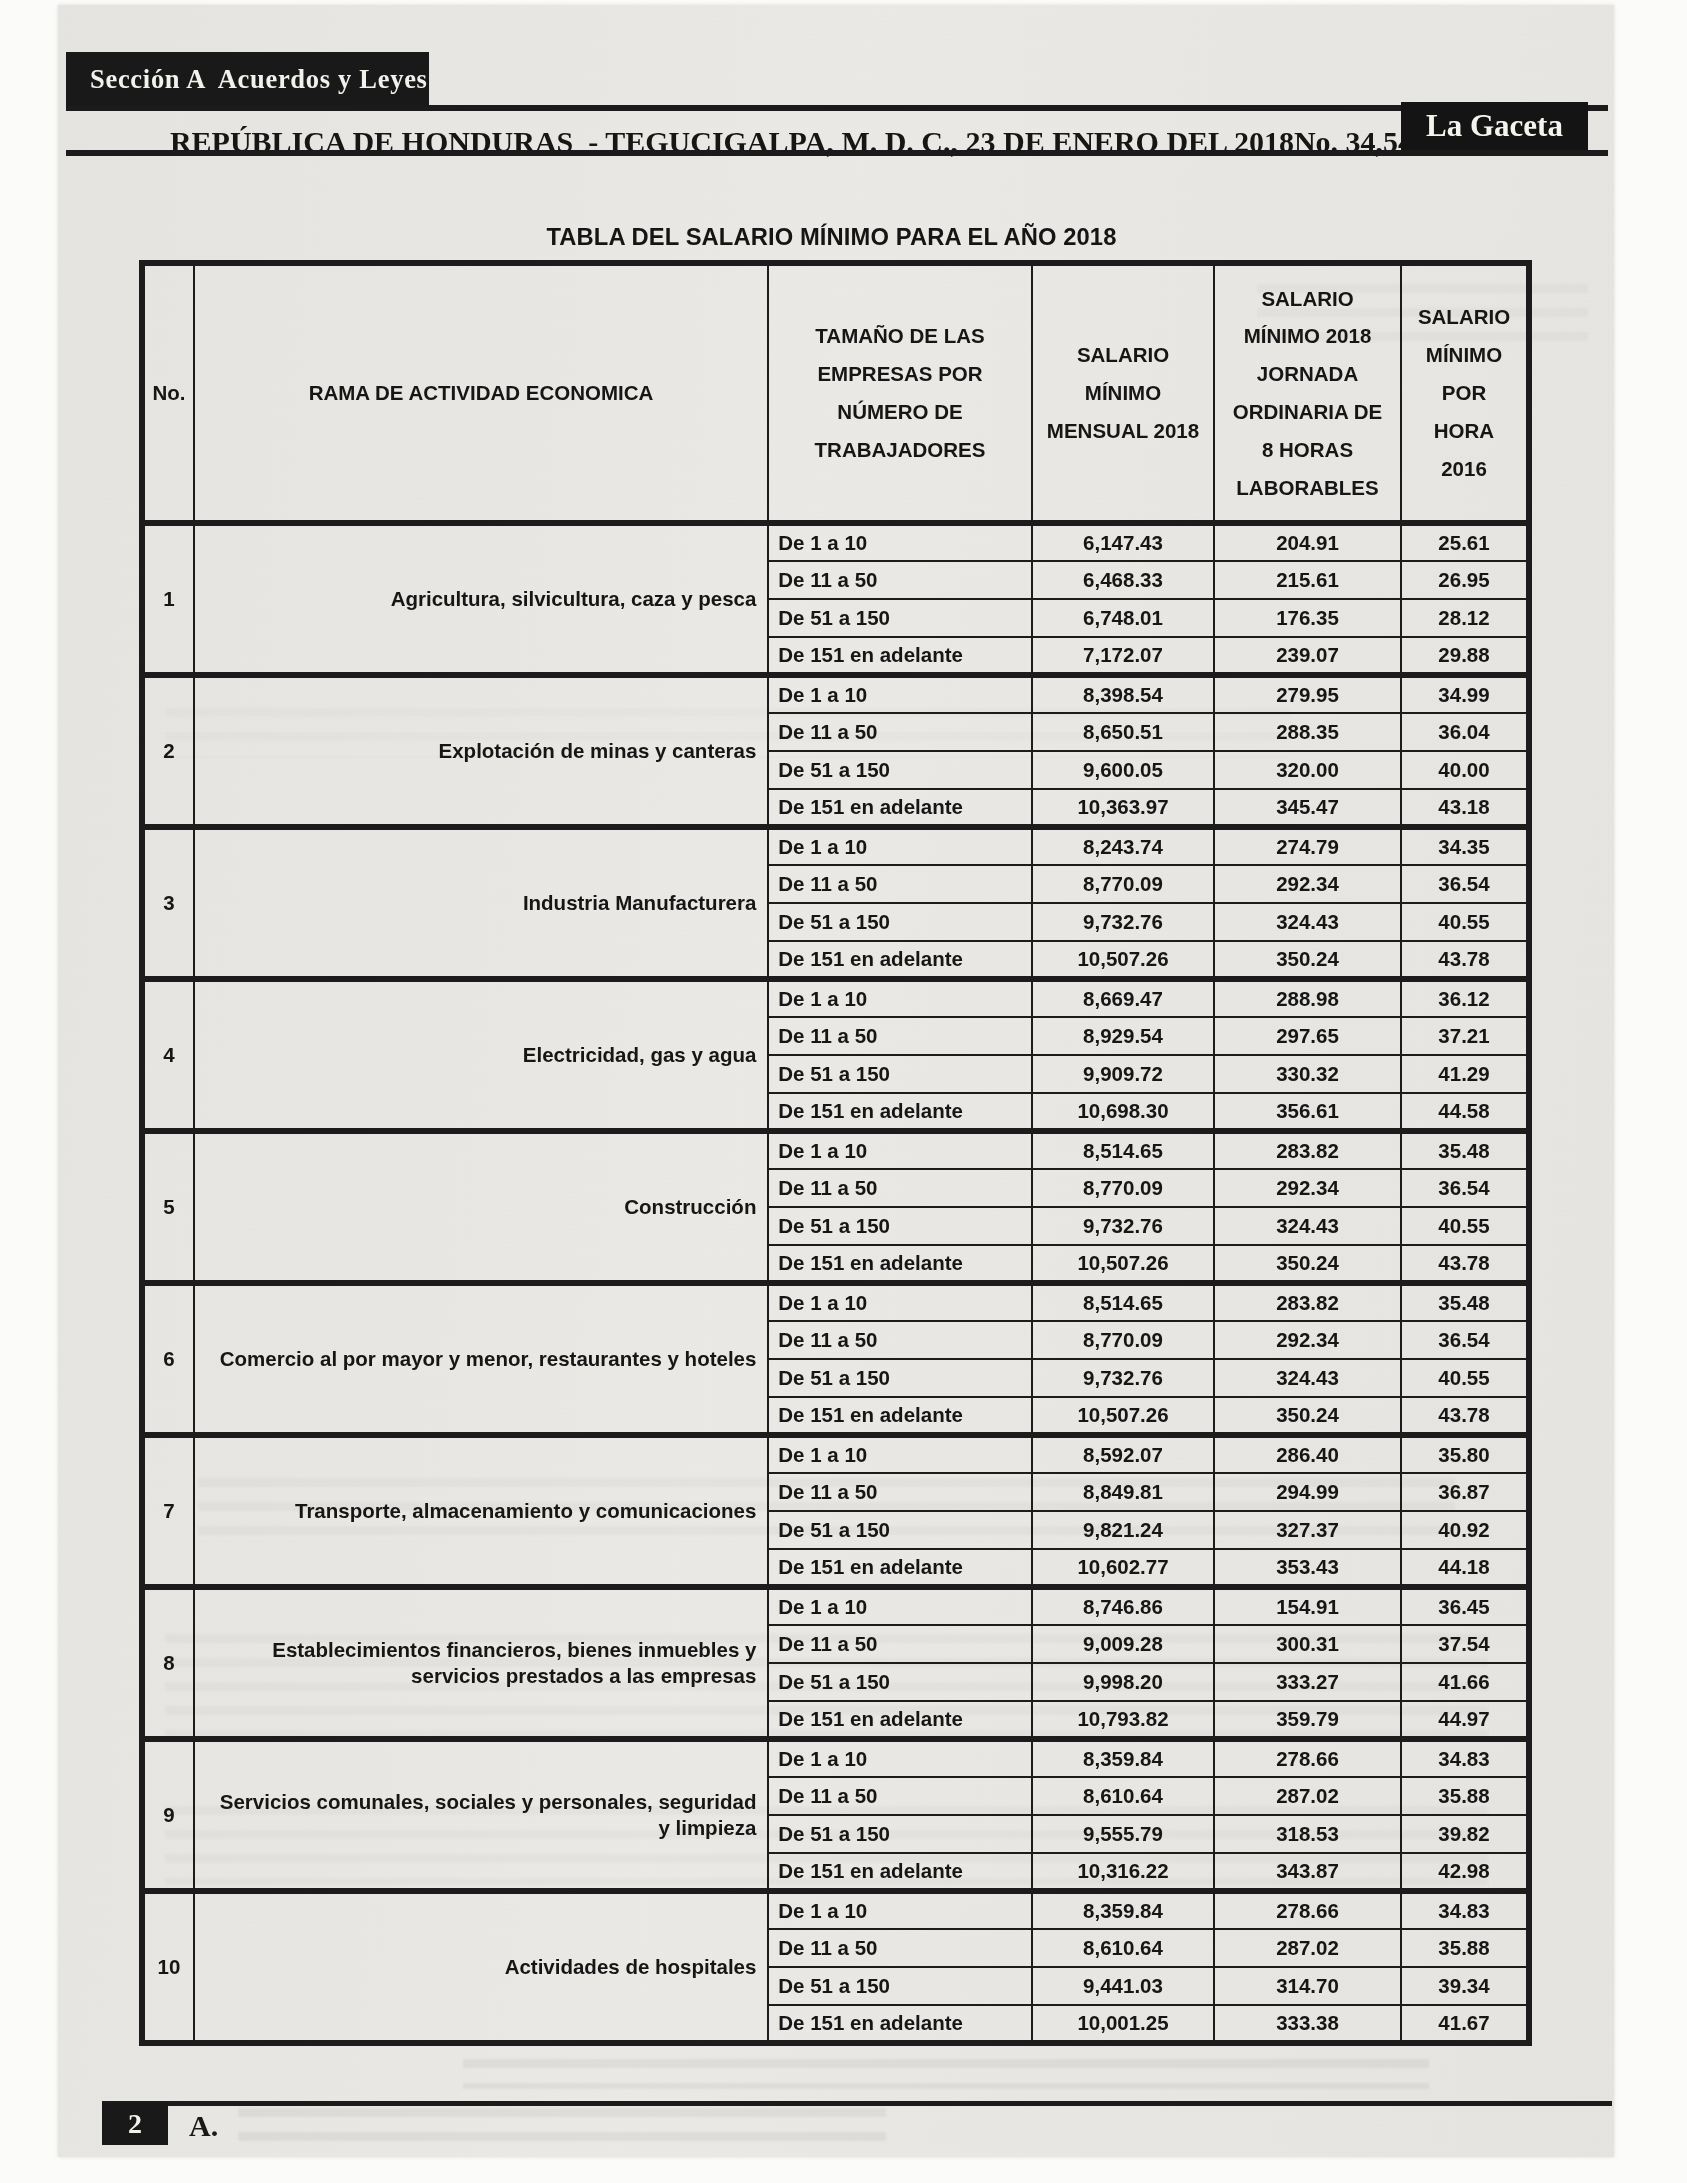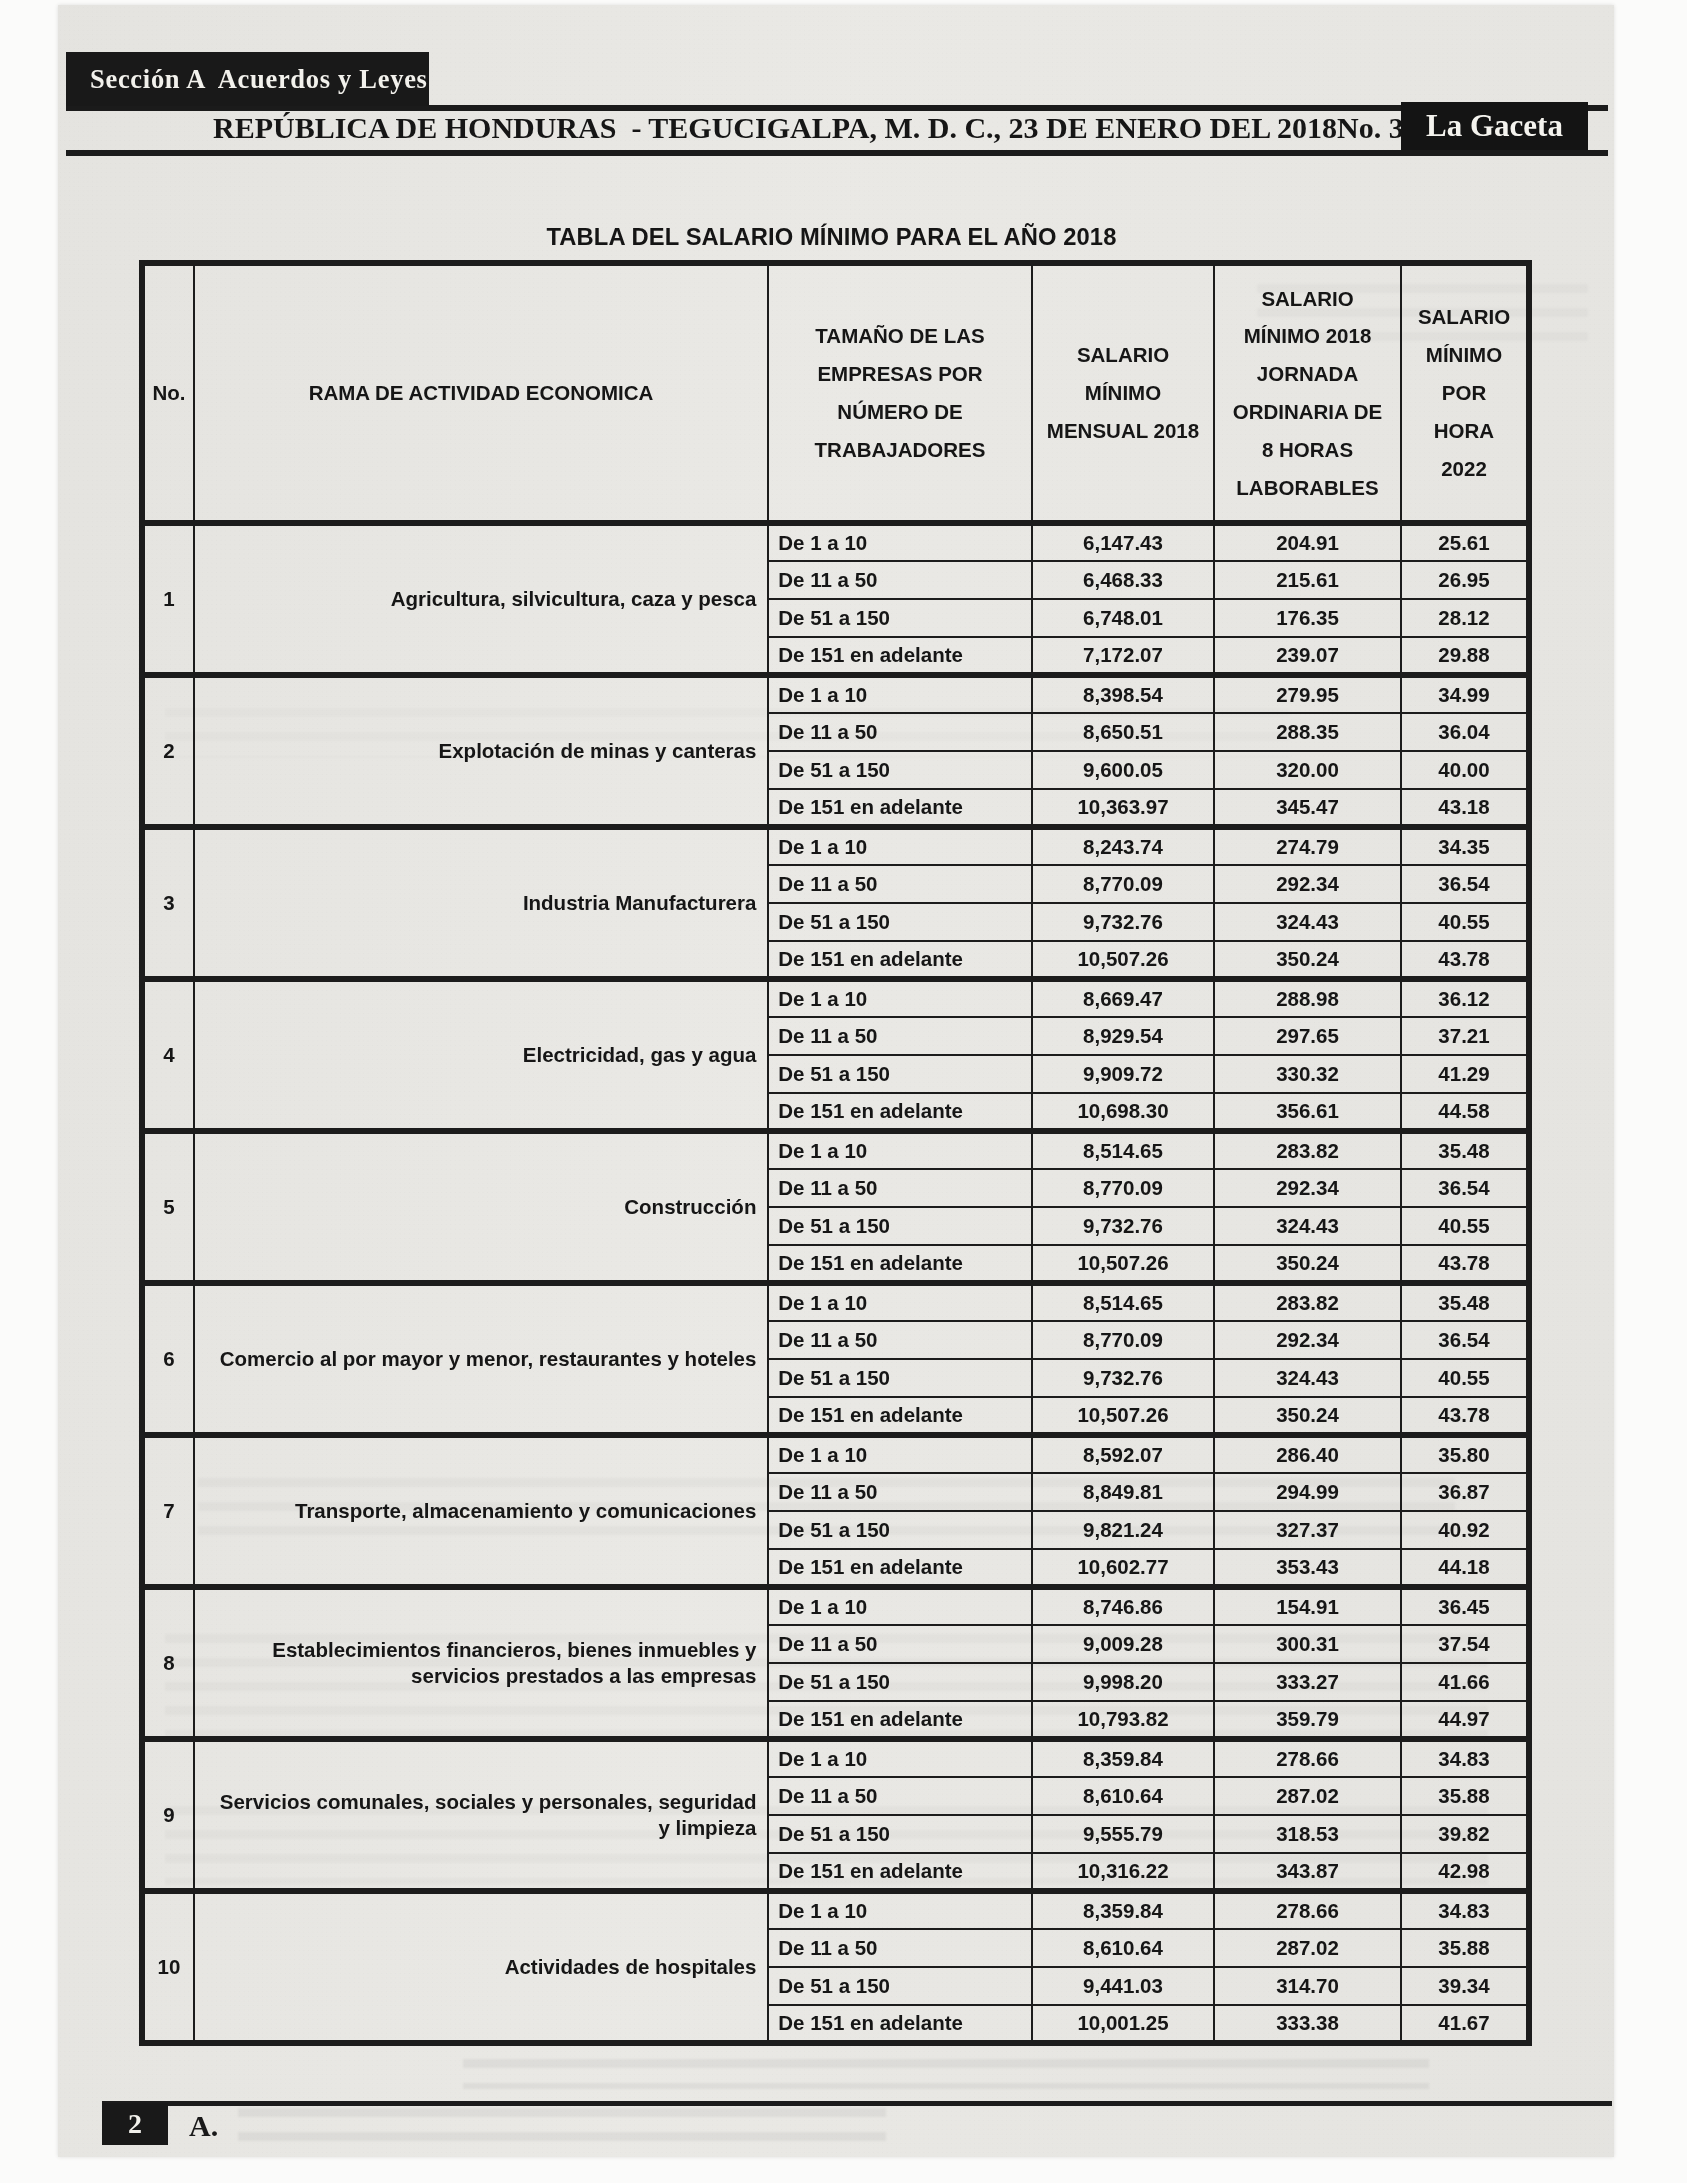--- a/index.html
+++ b/index.html
@@ -25,22 +25,22 @@
     position:absolute;z-index:3;left:8px;top:47px;width:363px;height:54px;
     background:#191919;color:#f2f1ec;
     font-family:"Liberation Serif",serif;font-weight:bold;font-size:26.5px;
     display:flex;align-items:center;padding-left:24px;box-sizing:border-box;
     white-space:pre;letter-spacing:0.7px;
   }
   .rule{position:absolute;z-index:2;left:8px;width:1542px;height:6px;background:#1b1b1b;}
   .rule-top{top:100px;}
   .rule-bottom{top:145px;}
   .header-band{
-    position:absolute;z-index:2;left:155px;top:102px;width:1172px;height:42px;
-    display:flex;align-items:center;justify-content:flex-start;
+    position:absolute;z-index:2;left:155px;top:116px;width:1172px;height:42px;
+    display:flex;align-items:center;justify-content:center;
     font-family:"Liberation Serif",serif;font-weight:bold;font-size:30px;color:#161616;
     white-space:pre;
   }
   .masthead-box{
     position:absolute;z-index:3;left:1343px;top:97px;width:187px;height:48px;
     background:#141414;color:#f4f3ee;
     font-family:"Liberation Serif",serif;font-weight:bold;font-size:31px;
     display:flex;align-items:center;justify-content:center;text-align:center;
   }
   .page-title{
@@ -112,21 +112,21 @@
         <col style="width:187px">
         <col style="width:128px">
     </colgroup>
     <thead>
       <tr>
         <th class="c-no">No.</th>
         <th class="c-rama">RAMA DE ACTIVIDAD ECONOMICA</th>
         <th class="c-tam">TAMAÑO DE LAS EMPRESAS POR NÚMERO DE TRABAJADORES</th>
         <th class="c-men">SALARIO MÍNIMO MENSUAL 2018</th>
         <th class="c-jor">SALARIO MÍNIMO 2018 JORNADA ORDINARIA DE 8 HORAS LABORABLES</th>
-        <th class="c-hora">SALARIO MÍNIMO POR HORA 2022</th>
+        <th class="c-hora">SALARIO MÍNIMO POR HORA 2016</th>
       </tr>
     </thead>
   <tbody>
         <tr>
           <td class="c-no" rowspan="4">1</td>
           <td class="c-rama" rowspan="4">Agricultura, silvicultura, caza y pesca</td>
           <td class="c-tam">De 1 a 10</td>
           <td class="c-men">6,147.43</td>
           <td class="c-jor">204.91</td>
           <td class="c-hora">25.61</td>

